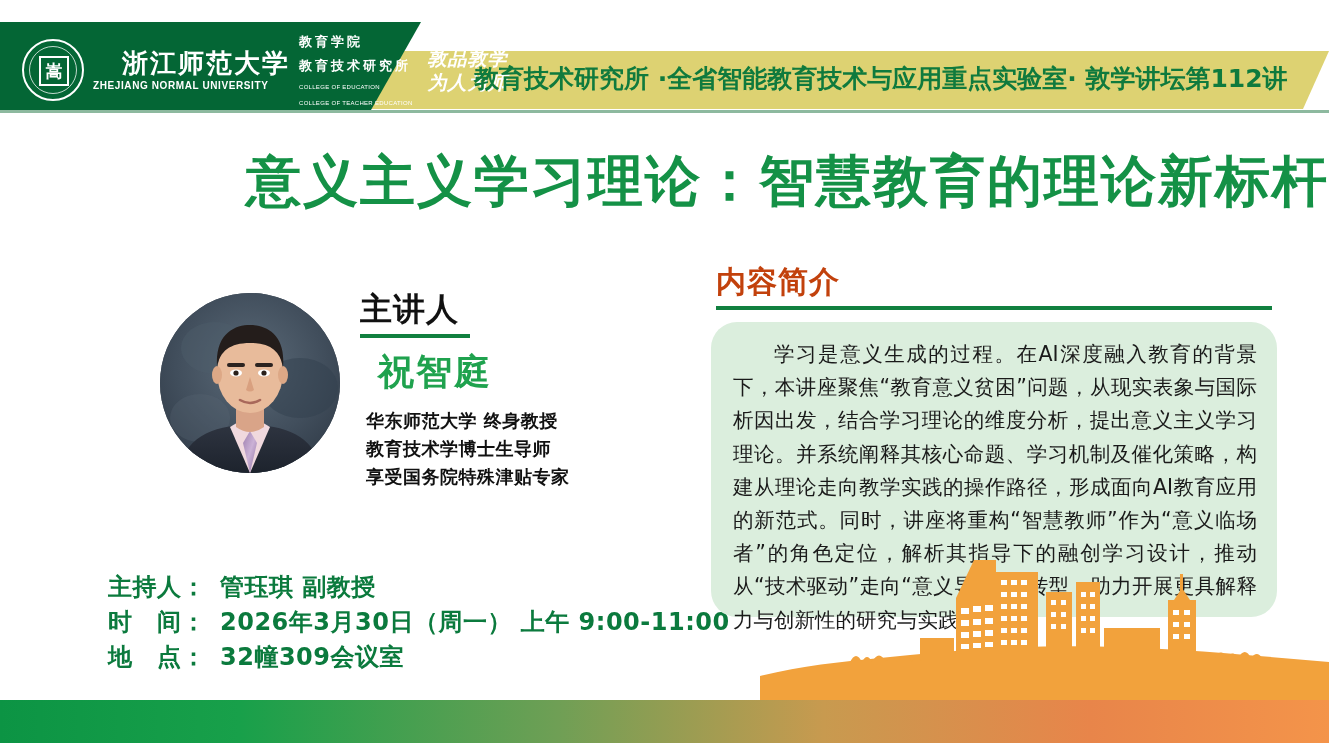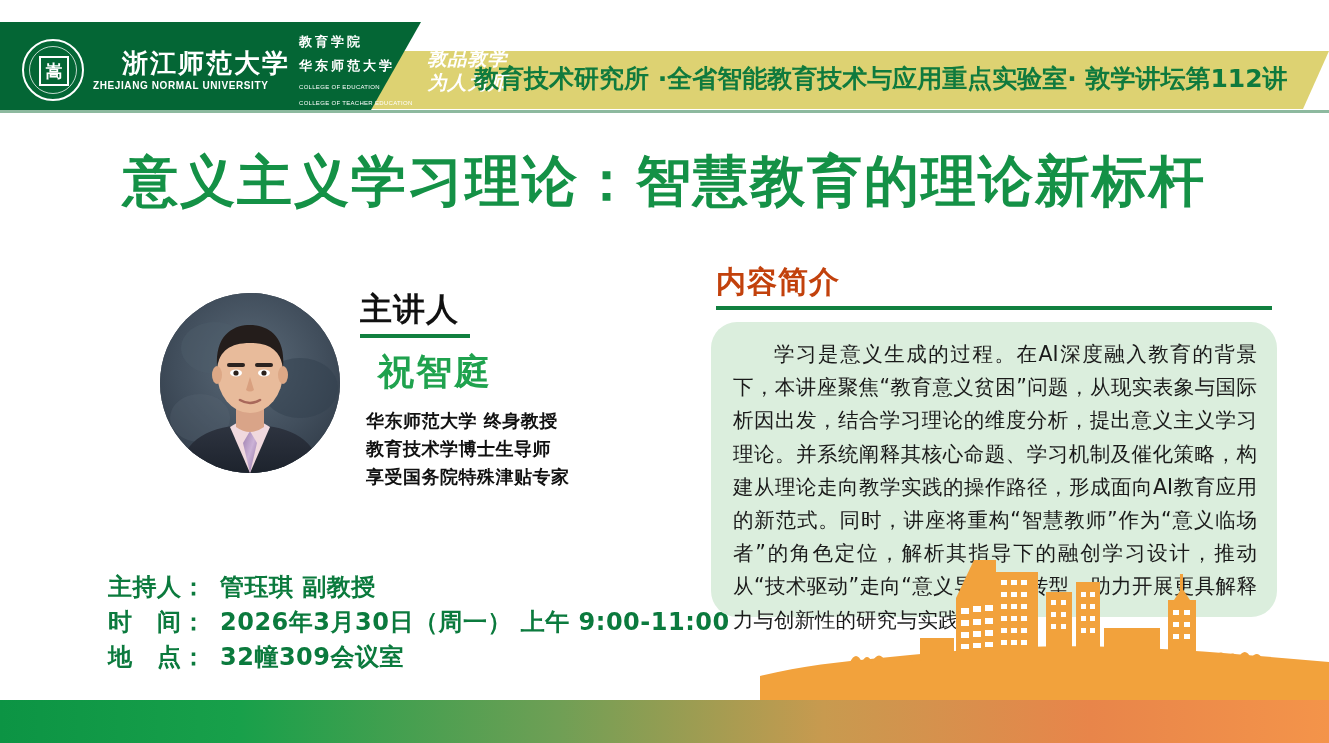--- a/index.html
+++ b/index.html
@@ -66,21 +66,21 @@
   .logo-sub-en { color:#fff; font-size:6px; letter-spacing:.3px; line-height:1.35;
     font-family:"Liberation Sans",sans-serif; }
   .logo-motto {
     color:#fff; font-size:19px; font-weight:bold; line-height:1.3;
     margin-left:6px; font-style:italic; letter-spacing:1px;
     font-family:"DejaVu Serif","Liberation Serif",serif;
   }
 
   
   .main-title {
-    position:absolute; left:0; top:145px; width:1329px; text-align:center;
+    position:absolute; left:0; top:145px; width:1329px; text-align:right;
     font-size:55px; font-weight:bold; color:#149146; letter-spacing:2px;
     font-family:"DejaVu Sans","Liberation Sans",sans-serif;
     white-space:nowrap;
   }
 
   
   .portrait {
     position:absolute; left:160px; top:293px; width:180px; height:180px;
     border-radius:50%; overflow:hidden;
     background:#3b4550;
@@ -152,21 +152,21 @@
     <div class="logo-wrap">
       <div class="logo-seal">
         <div class="logo-seal-inner">嵩</div>
       </div>
       <div>
         <div class="logo-cn">浙江师范大学</div>
         <div class="logo-en">ZHEJIANG NORMAL UNIVERSITY</div>
       </div>
       <div class="logo-col2">
         <div class="logo-sub-cn">教育学院</div>
-        <div class="logo-sub-cn">华东师范大学</div>
+        <div class="logo-sub-cn">教育技术研究所</div>
         <div class="logo-sub-en">COLLEGE OF EDUCATION</div>
         <div class="logo-sub-en">COLLEGE OF TEACHER EDUCATION</div>
       </div>
       <div class="logo-motto">
         <div>敦品敦学</div>
         <div>为人为师</div>
       </div>
     </div>
 
     <div class="banner-text">教育技术研究所 ·全省智能教育技术与应用重点实验室· 敦学讲坛第112讲</div>

